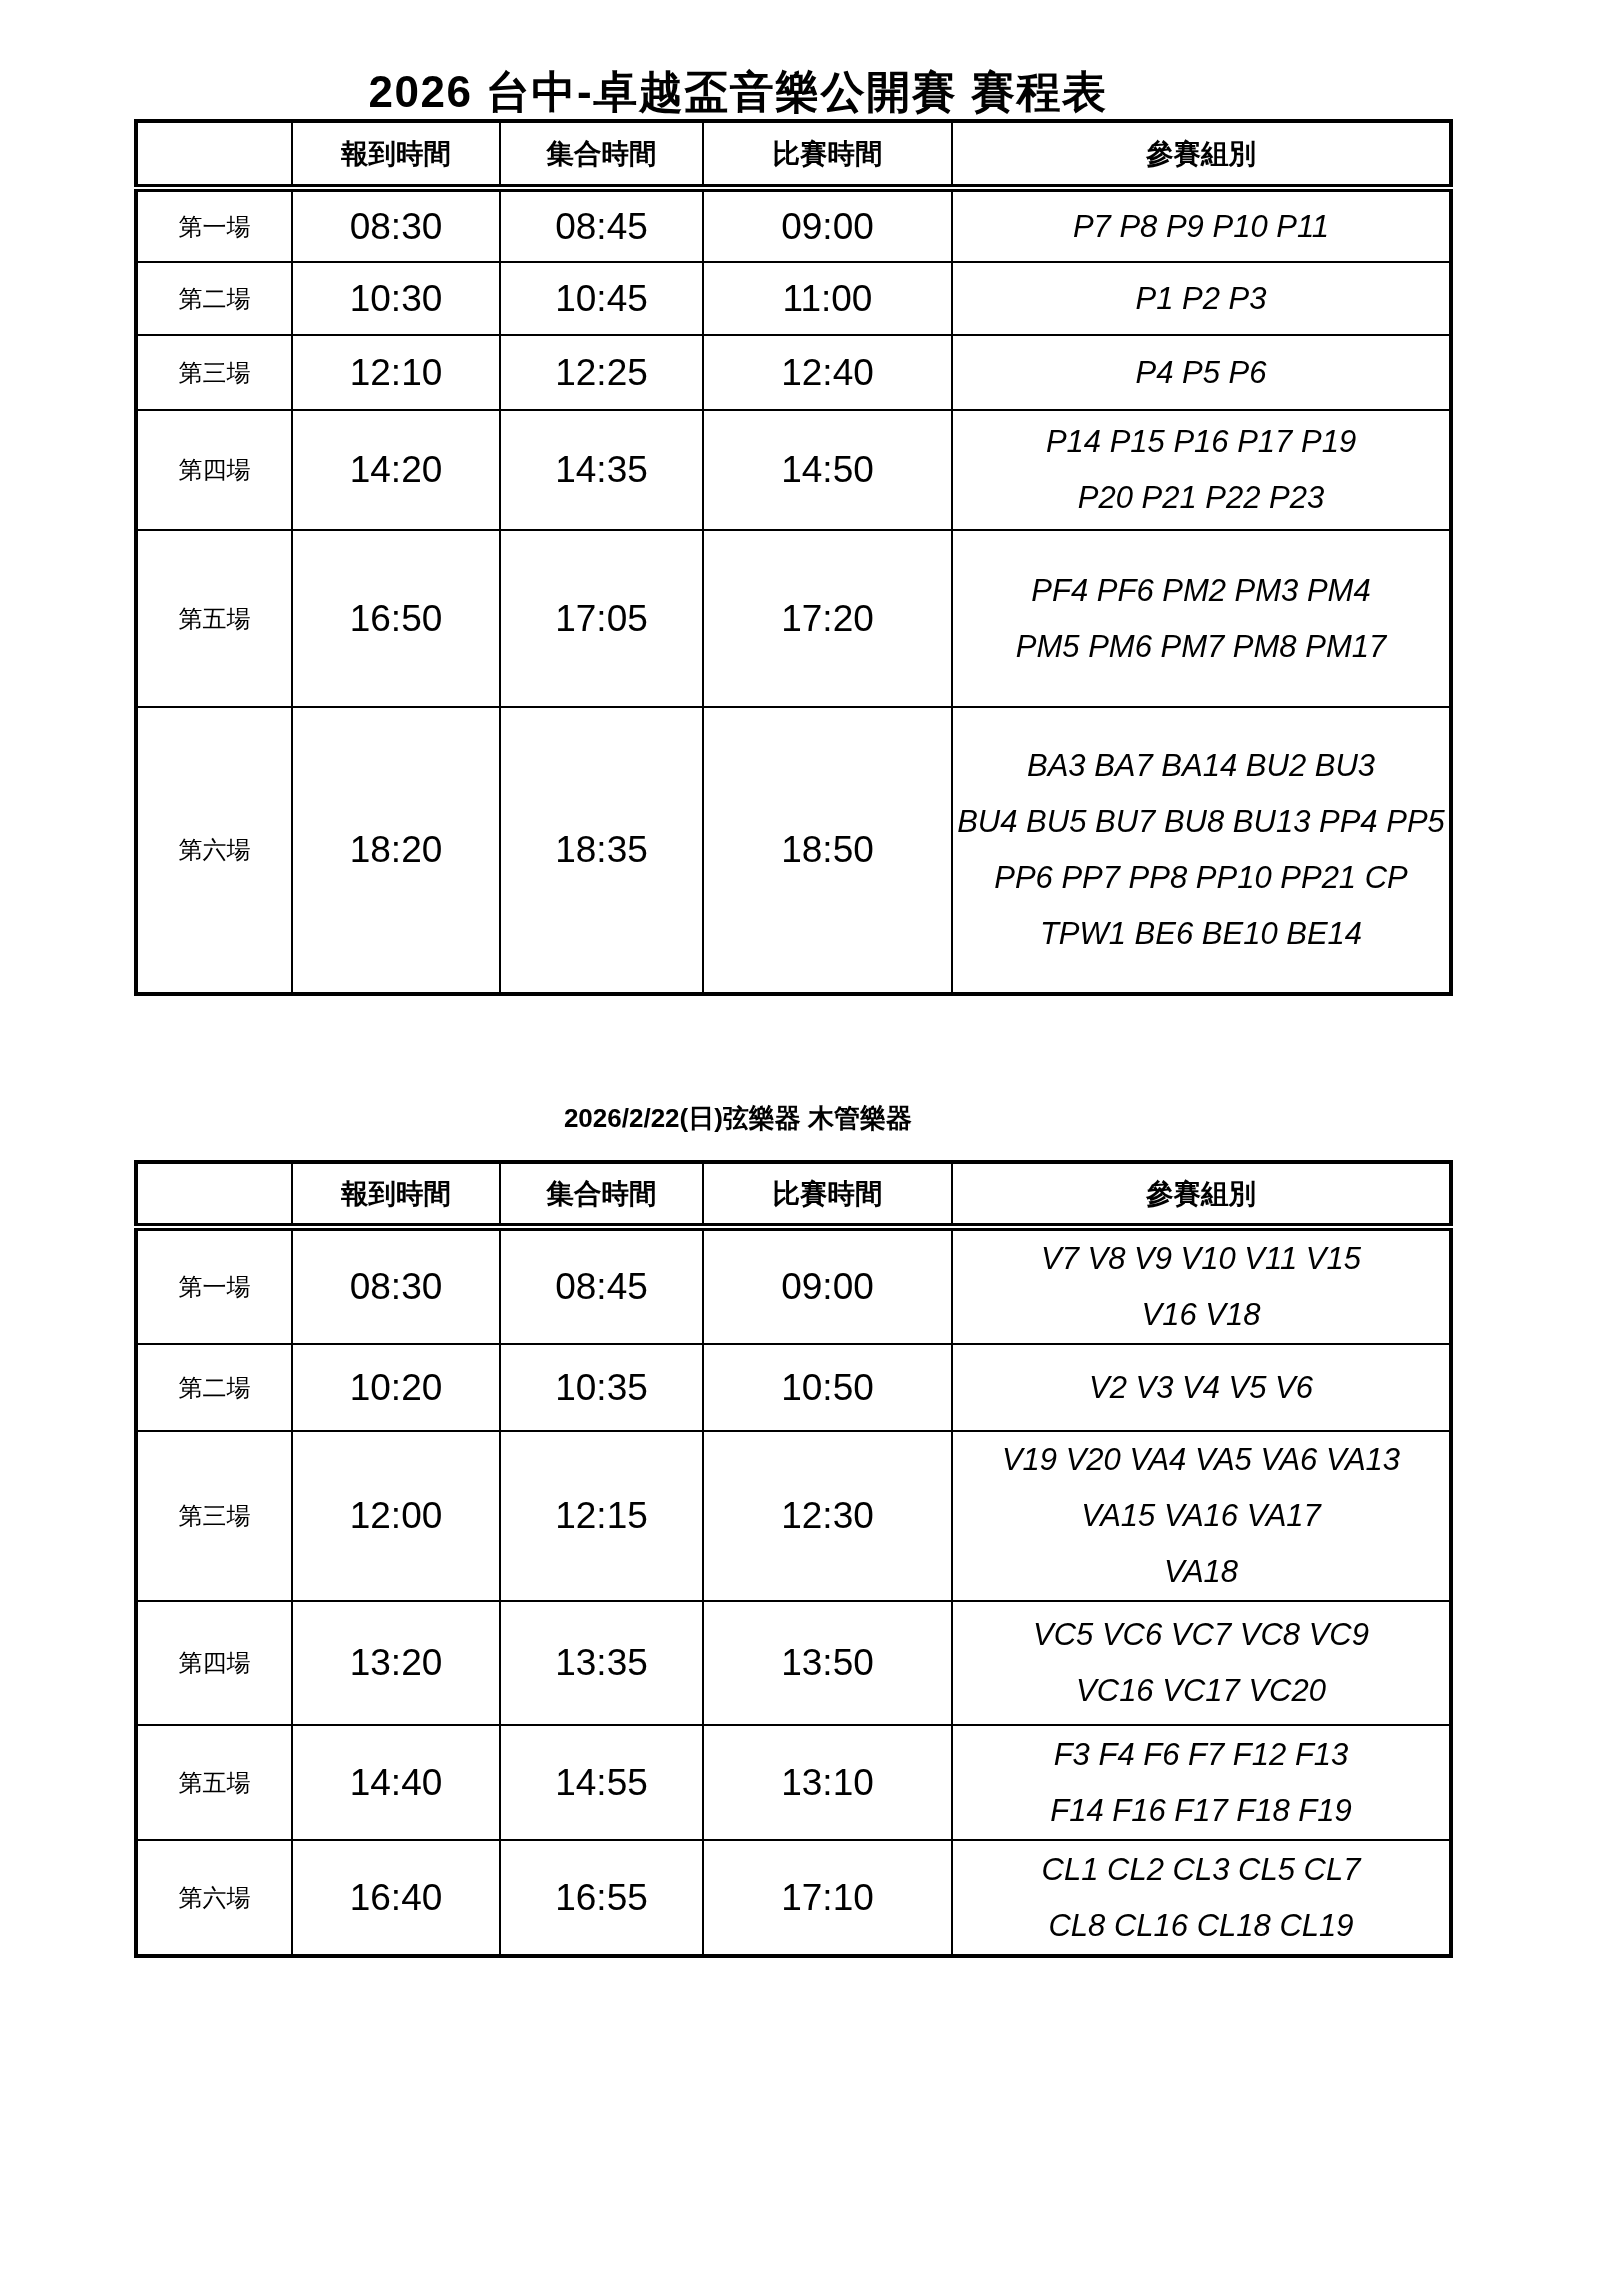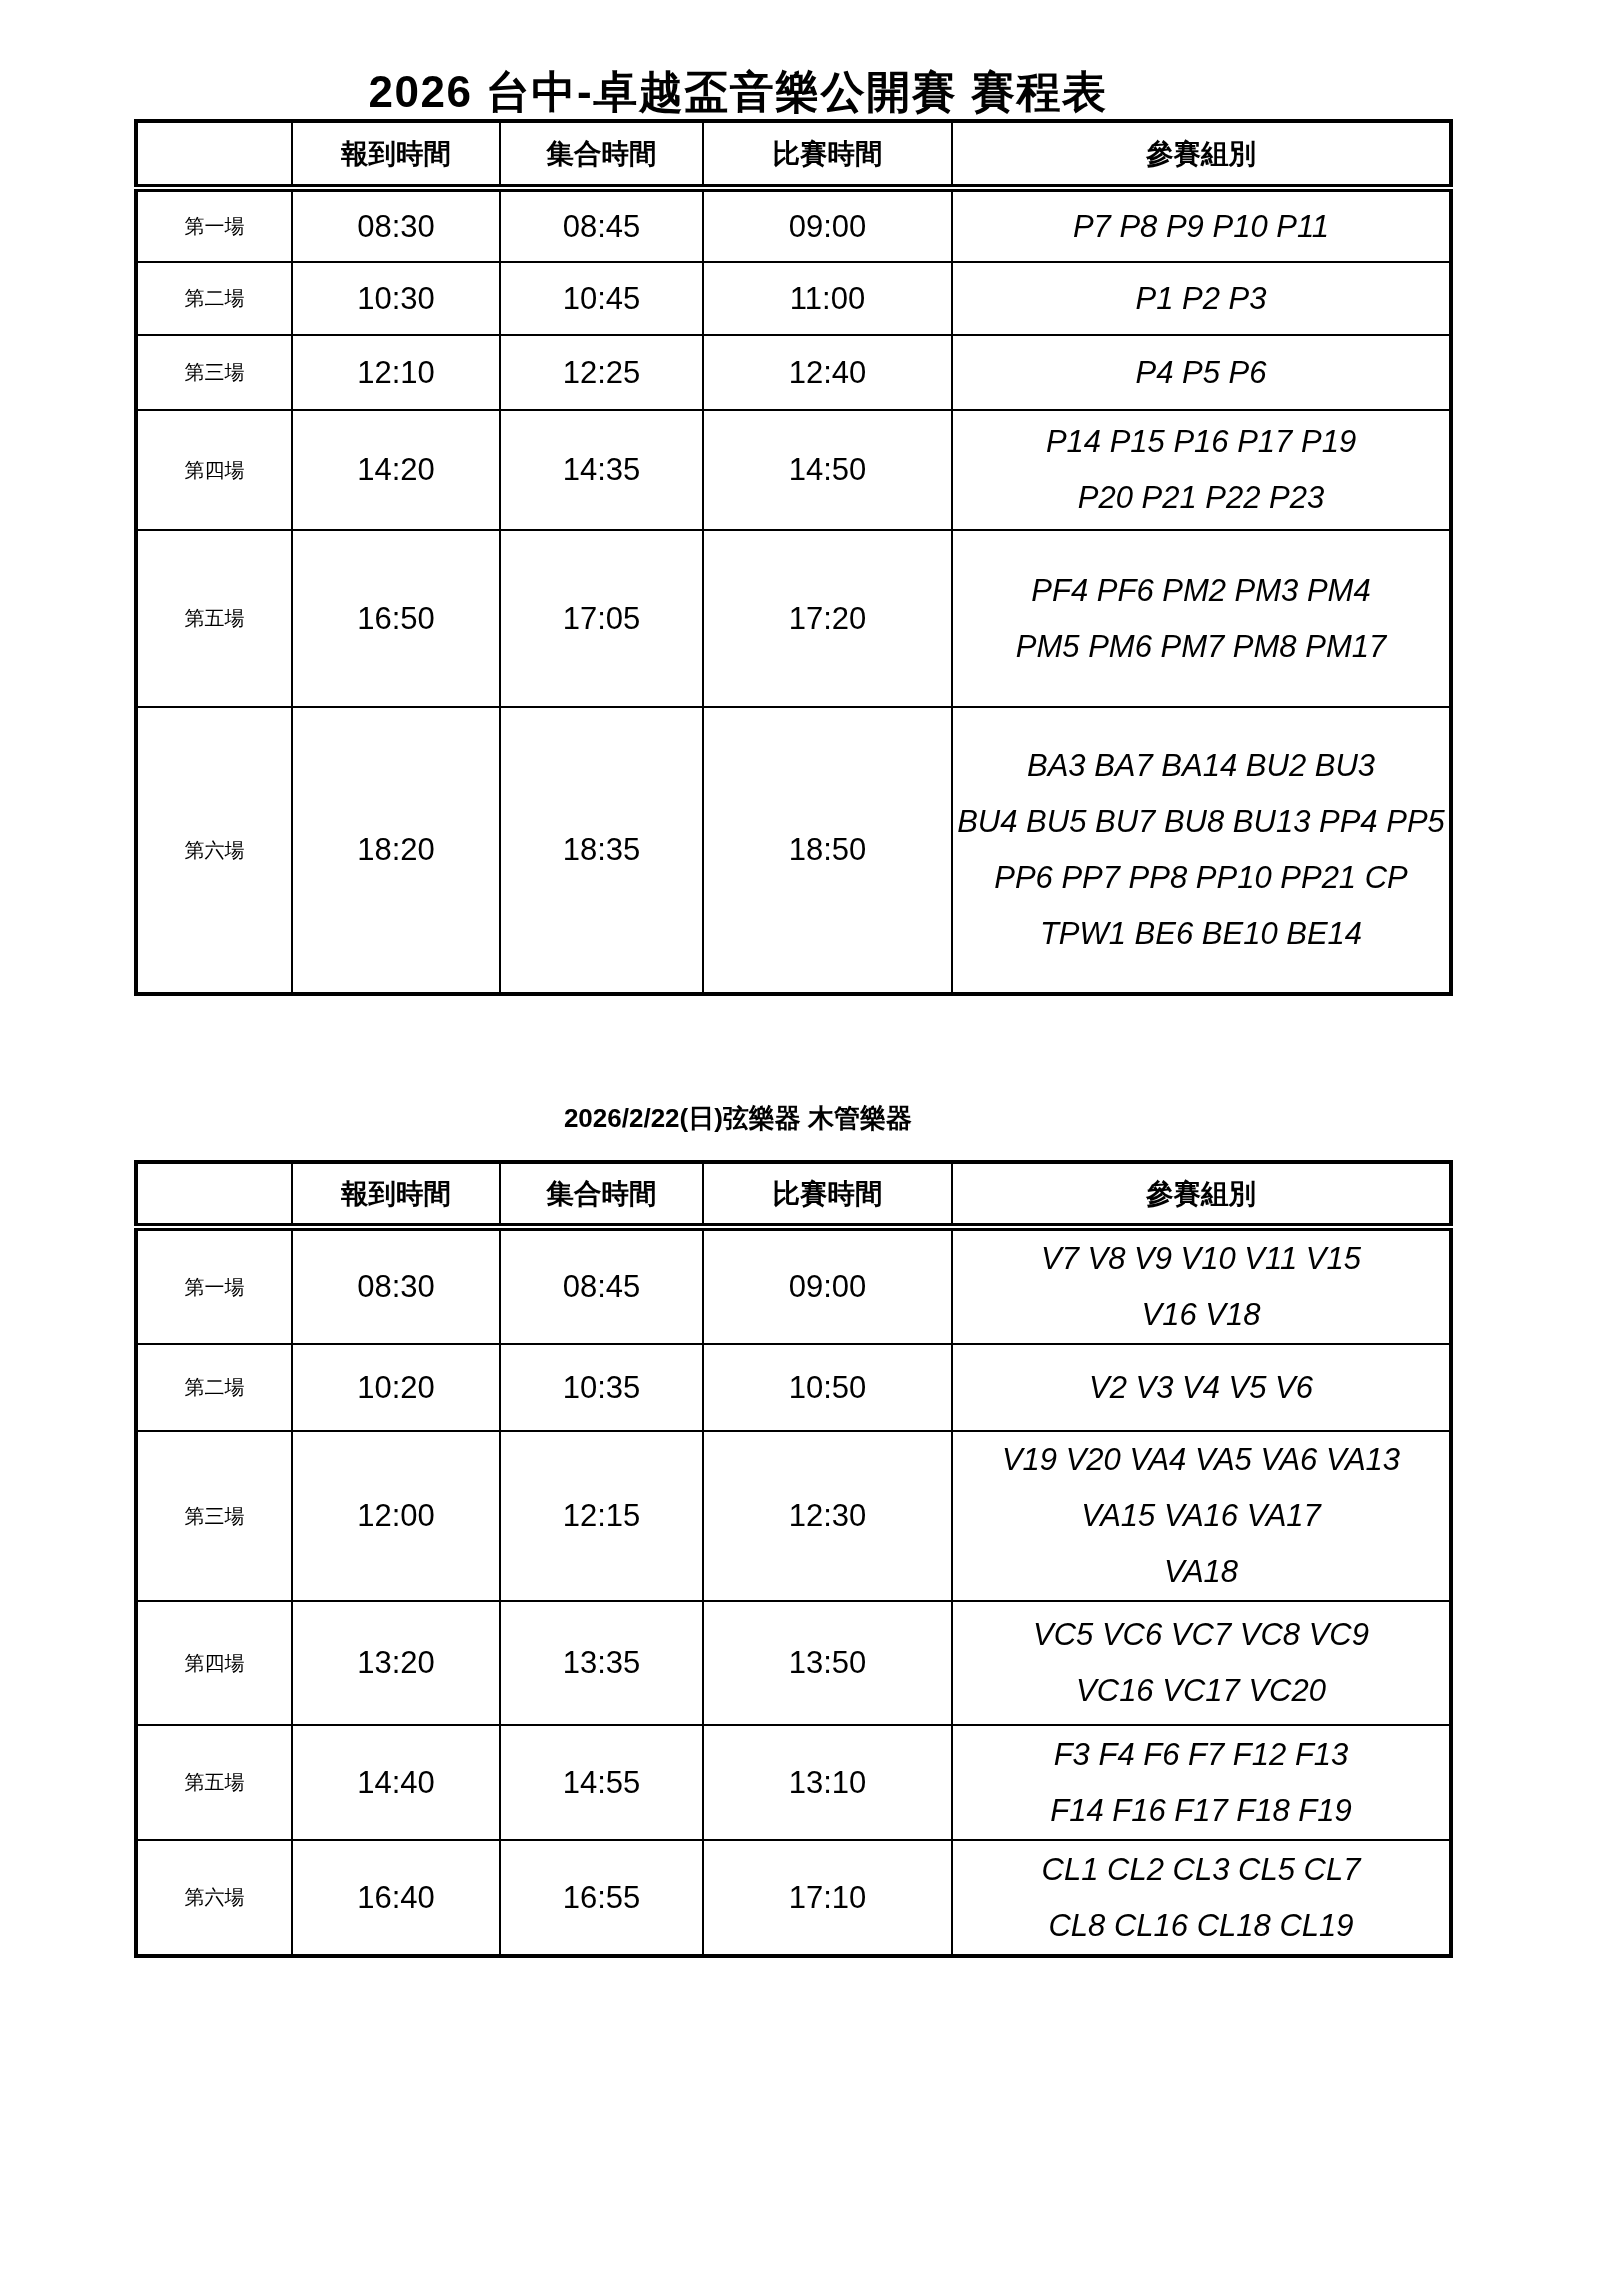--- a/index.html
+++ b/index.html
@@ -25,22 +25,22 @@
   }
   table.tbl th, table.tbl td {
     border:2.3px solid #000; padding:0;
     text-align:center; vertical-align:middle;
     overflow:hidden;
   }
   table.tbl tr.head th {
     border-bottom:8.4px double #000;
     font-size:27.5px; font-weight:bold;
   }
-  td.session { font-size:20px; }
-  td.time { font-size:31px; }
+  td.session { font-size:24px; }
+  td.time { font-size:37px; }
   td.groups { font-size:31px; }
   .gline { line-height:56px;font-style:italic; }
 </style>
 </head>
 <body>
 
 <div class="content">
 
   <div class="page-title">2026 台中-卓越盃音樂公開賽 賽程表</div>
 

